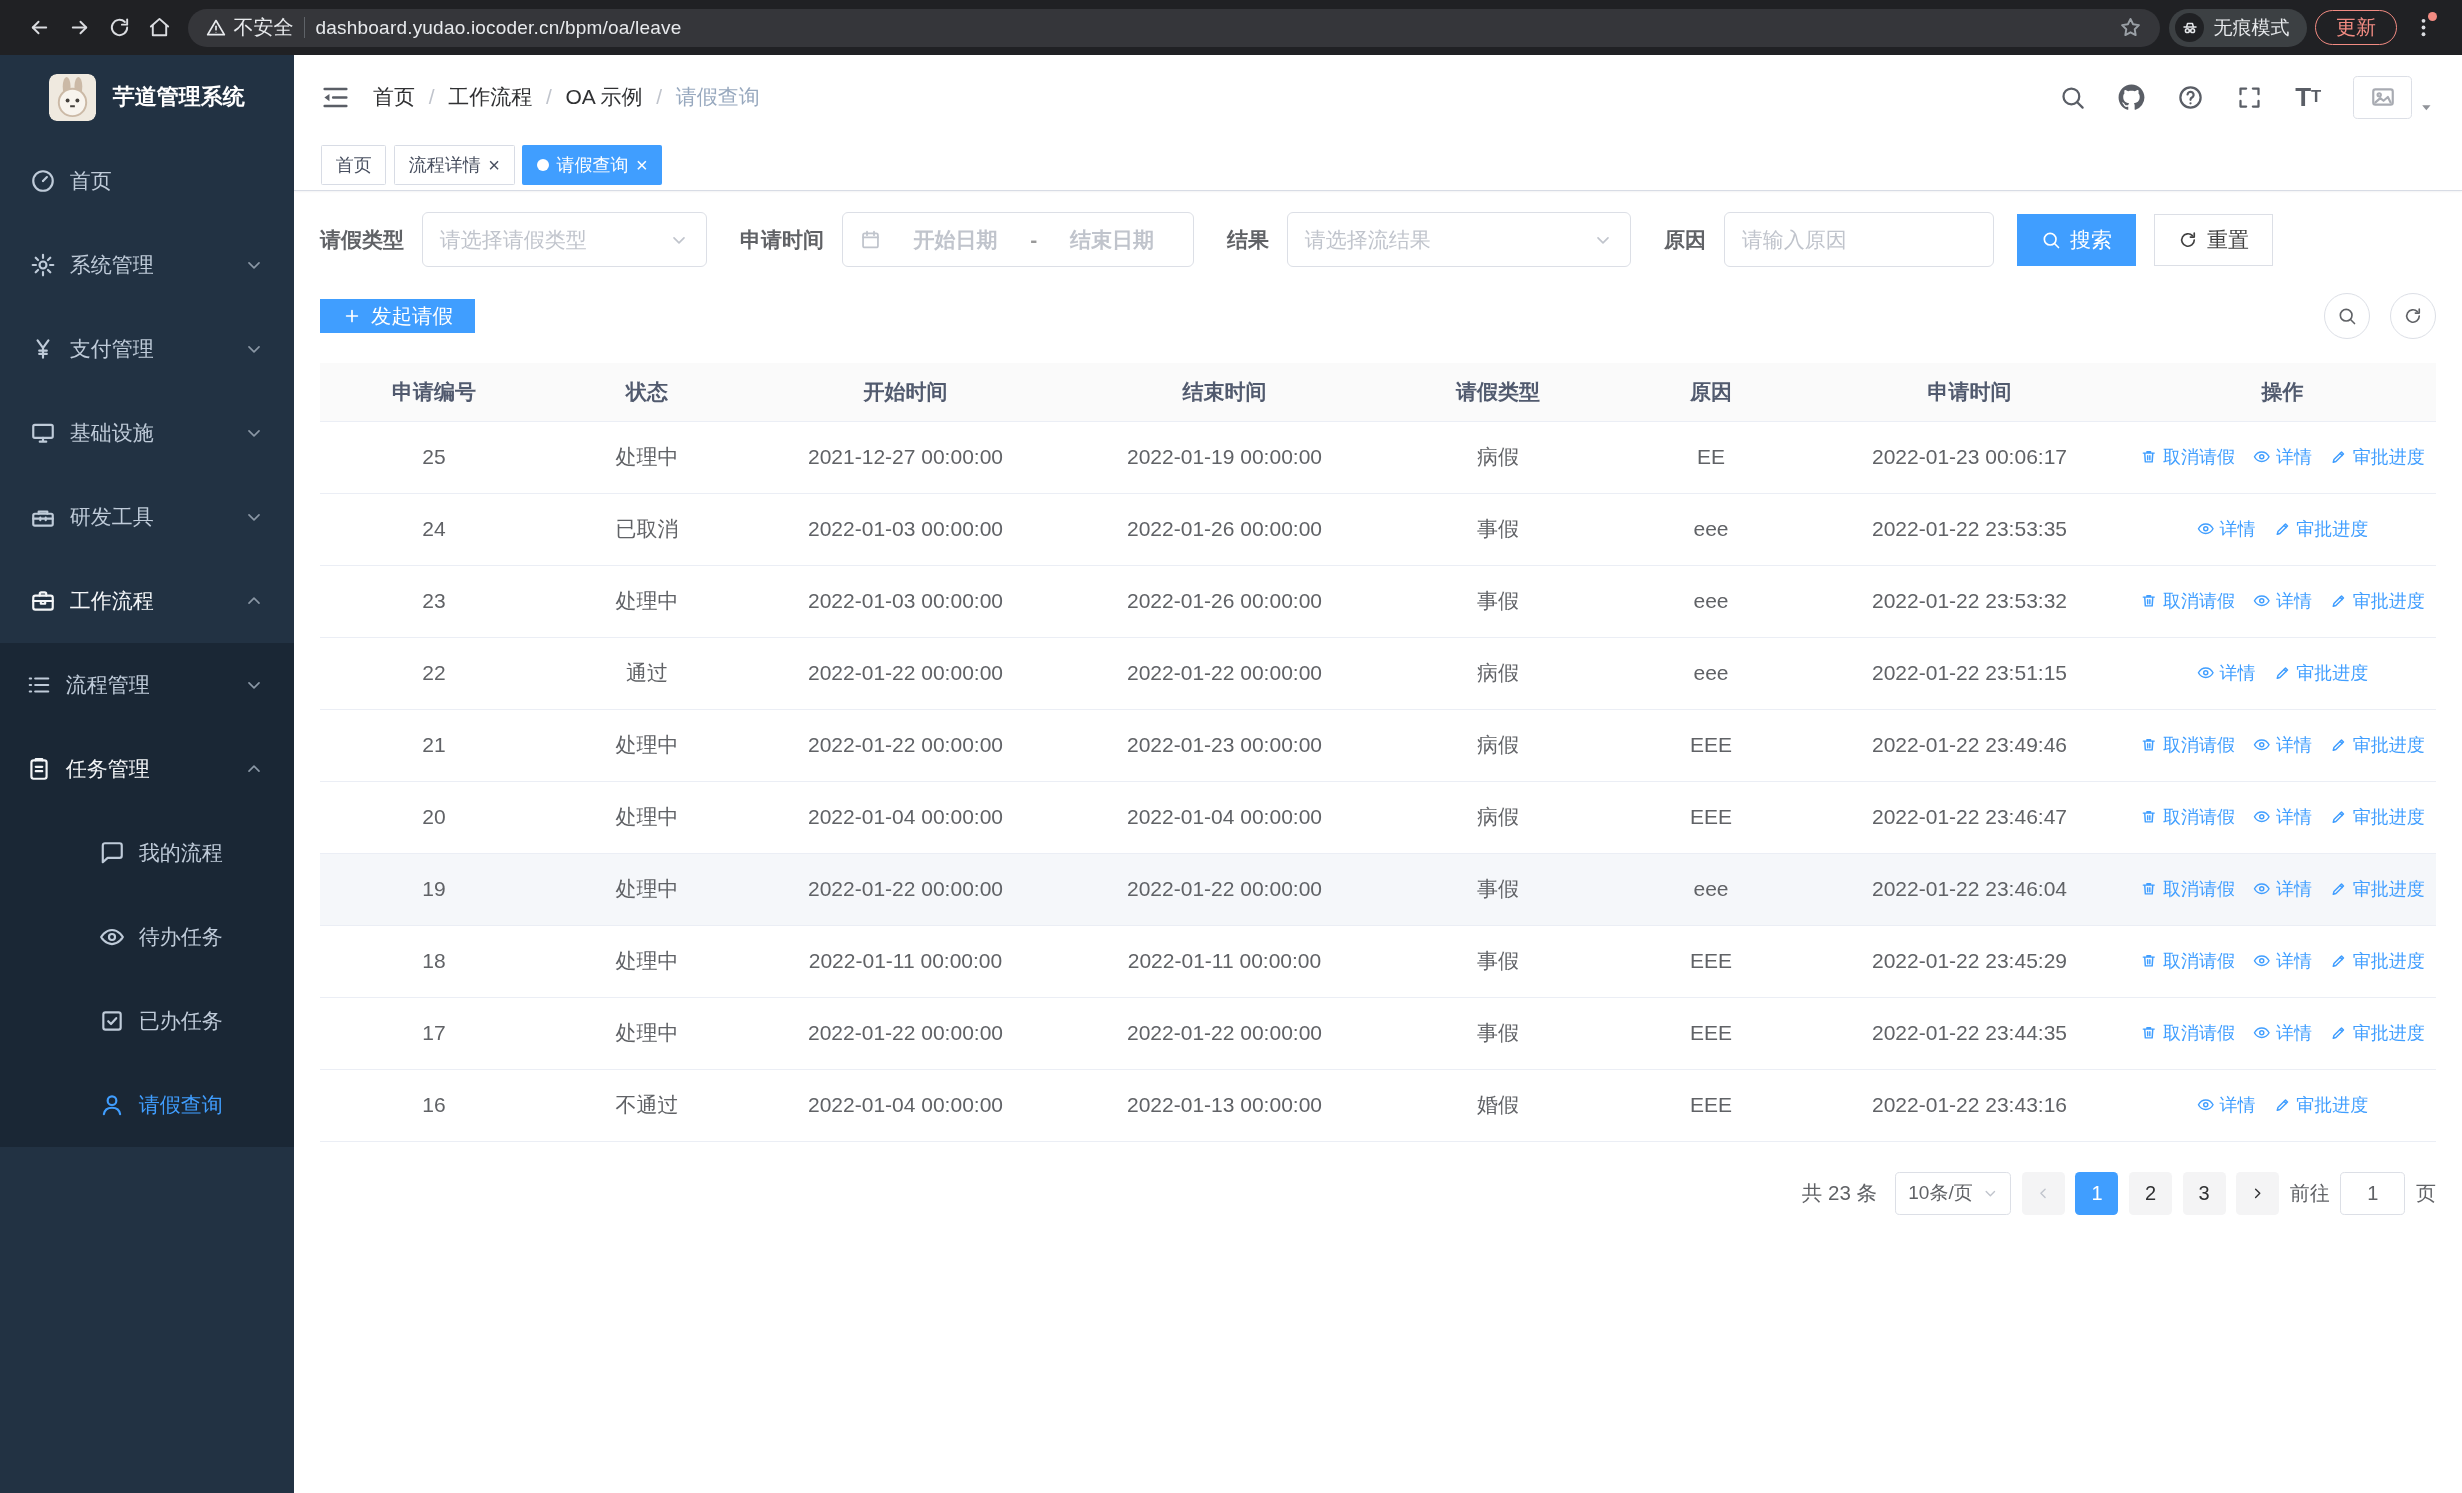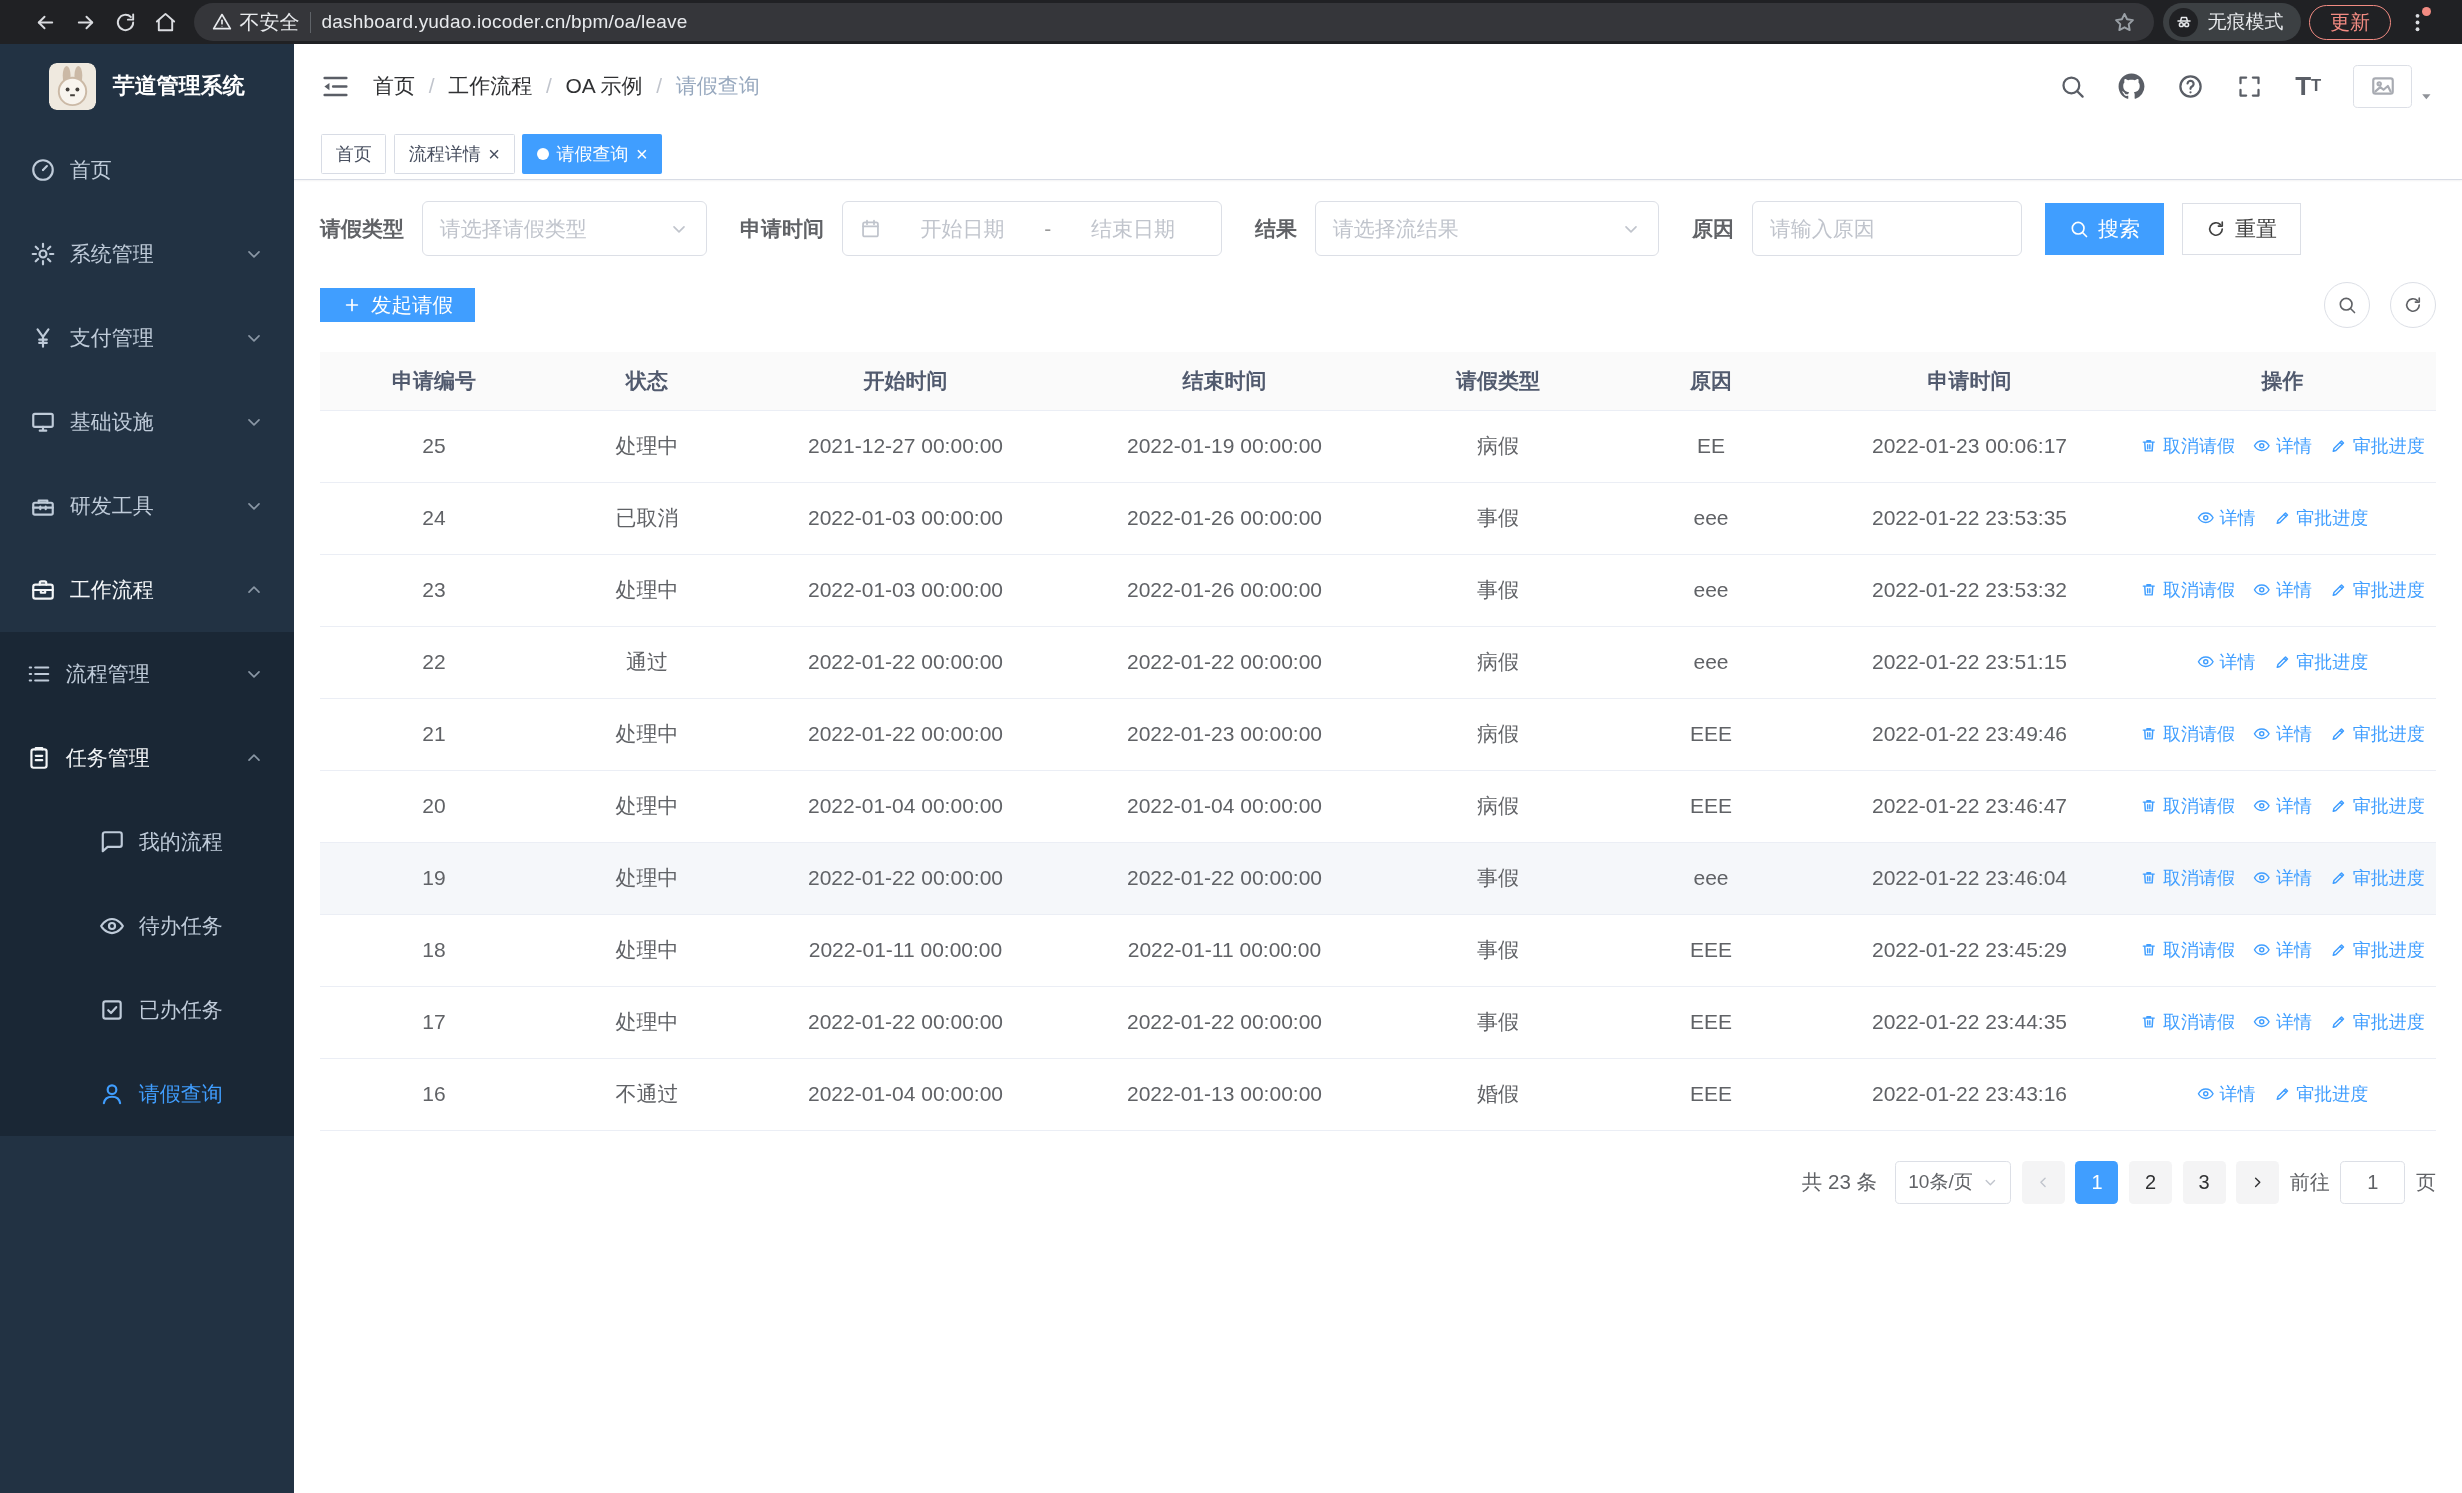--- a/index.html
+++ b/index.html
@@ -2,21 +2,21 @@
 <html style="font-size:12px"><head>
 <meta charset="utf-8">
 <style>
   * { margin:0; padding:0; box-sizing:border-box; }
   html,body { width:2462px; height:1494px; }
   body { font-family:"Liberation Sans","DejaVu Sans",sans-serif; font-size:21px; color:#606266; background:#fff; display:flex; flex-direction:column; overflow:hidden; }
   .ic { display:inline-flex; width:1em; height:1em; flex:0 0 auto; }
   .ic svg { width:100%; height:100%; }
 
   
-  .chrome { height:44px; background:#202124; display:flex; align-items:center; padding:0 25px; color:#dadce0; flex:0 0 auto; }
+  .chrome { height:55px; background:#202124; display:flex; align-items:center; padding:0 19px; color:#dadce0; flex:0 0 auto; }
   .nav-ico { width:40px; height:40px; border-radius:50%; display:flex; align-items:center; justify-content:center; color:#dadce0; font-size:23px; position:relative; }
   .omnibox { flex:1; height:38px; margin:0 9px; background:#35363a; border-radius:19px; display:flex; align-items:center; padding:0 18px; gap:10.6px; font-size:19px; color:#e8eaed; min-width:0; }
   .omnibox .sec { display:flex; align-items:center; gap:7.6px; font-size:20px; }
   .divider { width:0.8px; height:21px; background:#5f6368; }
   .url { flex:1; white-space:nowrap; overflow:hidden; letter-spacing:0.2px; }
   .star-ic { font-size:23px; color:#9aa0a6; }
   .incog { display:flex; align-items:center; gap:9px; background:#3c4043; border-radius:19px; height:38px; padding:0 18px 0 6px; font-size:19px; color:#e8eaed; margin-right:7.6px; }
   .incog-badge { width:29px; height:29px; border-radius:50%; background:#202124; display:flex; align-items:center; justify-content:center; font-size:18px; color:#e8eaed; }
   .update-chip { border:1.1px solid #f28b82; color:#f28b82; border-radius:18px; height:35px; padding:0 20px; display:flex; align-items:center; font-size:20px; margin-right:6px; white-space:nowrap; }
   .dot-badge { position:absolute; top:4.6px; right:6px; width:9px; height:9px; background:#f28b82; border-radius:50%; }
@@ -63,21 +63,21 @@
   .tag .close { font-size:20px; line-height:1; }
 
   
   .content { flex:1; padding:21px 26px 0; display:flex; flex-direction:column; overflow:hidden; }
   .filter-row { display:flex; align-items:center; flex:0 0 auto; }
   .f-label { font-size:21px; font-weight:700; color:#606266; margin-right:18px; white-space:nowrap; }
   .ctl { height:55px; border:0.8px solid #dcdfe6; border-radius:6px; display:flex; align-items:center; padding:0 16.7px; color:#c0c4cc; font-size:21px; background:#fff; }
   .select { justify-content:space-between; cursor:pointer; }
   .sel-arrow { font-size:20px; color:#c0c4cc; }
   .w-leave { width:285px; margin-right:33px; }
-  .w-date  { width:380px; margin-right:33px; gap:10.6px; }
+  .w-date  { width:352px; margin-right:33px; gap:10.6px;font-weight:bold; }
   .w-result{ width:344px; margin-right:33px; }
   .w-reason{ width:270px; margin-right:23px; color:#606266; }
   .cal-ic { font-size:21px; color:#c0c4cc; }
   .d-ph { flex:1; text-align:center; }
   .d-sep { color:#999; }
   input.ctl { font-family:inherit; outline:none; }
   input::placeholder { color:#c0c4cc; }
   .btn { height:52px; border-radius:0; display:inline-flex; align-items:center; gap:9px; font-size:21px; padding:0 23px; cursor:pointer; border:0.8px solid transparent; font-family:inherit; white-space:nowrap; }
   .btn .ic { font-size:20px; }
   .btn-primary { background:#409EFF; color:#fff; }

